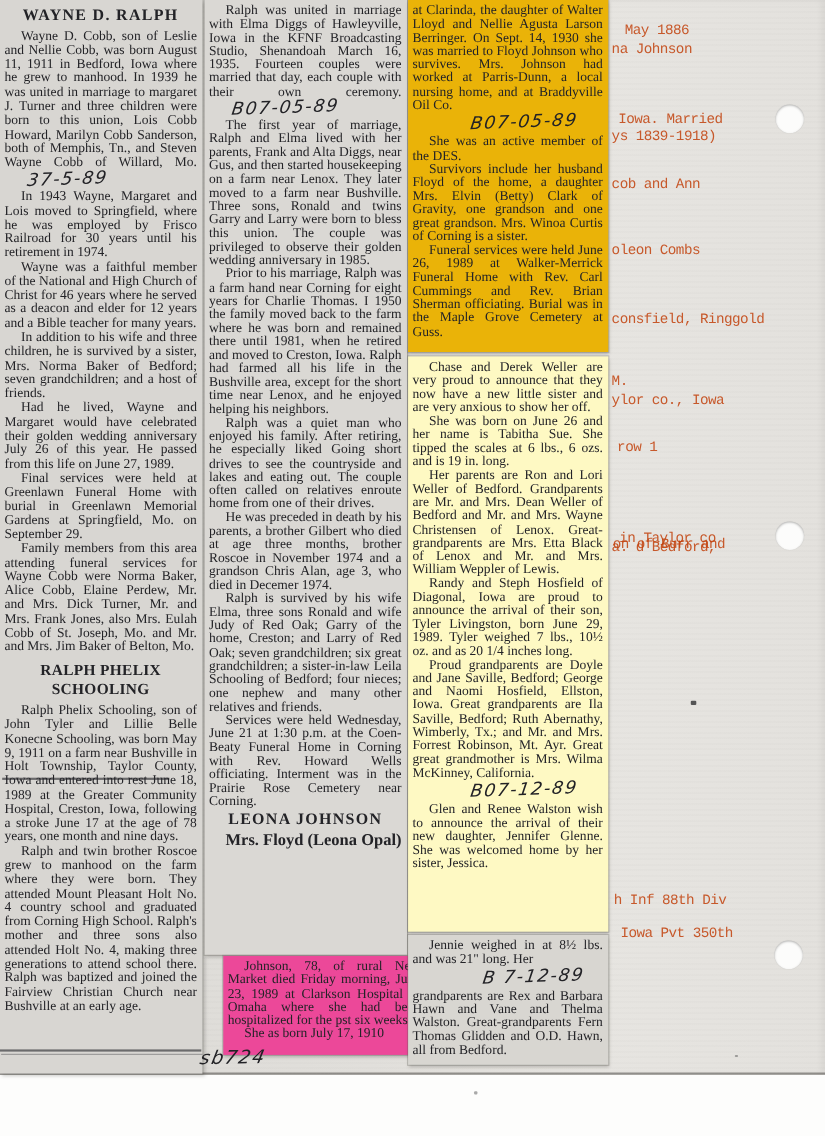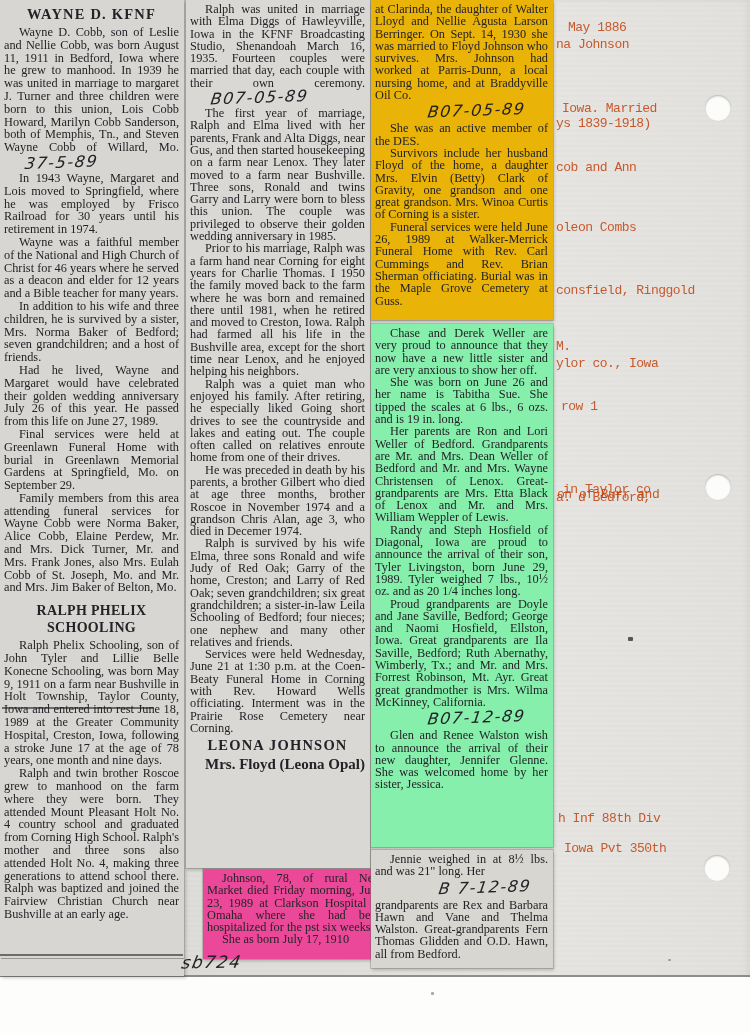--- a/index.html
+++ b/index.html
@@ -32,21 +32,21 @@
     padding:3px 5px 2px 4px;
     box-shadow:0 0 0 1px rgba(95,92,87,.28), 1px 2px 3px rgba(60,58,54,.28);
     overflow:hidden;
   }
   .clip p{margin:0;text-indent:15px;}
   .clip p.noindent{text-indent:0;}
   .c1{left:0;top:0;width:184px;height:976px;background:#d8d6d2;line-height:12.8px;box-shadow:0 0 0 1px rgba(95,92,87,.22),2px 2px 3px rgba(60,58,54,.25);}
   .c2a{left:186px;top:0;width:184px;height:868px;background:#dad8d4;}
   .c2b{left:203px;top:869px;width:184px;height:90px;background:#ec4899;}
   .c3a{left:371px;top:0;width:182px;height:320px;background:#eab308;}
-  .c3b{left:371px;top:324px;width:182px;height:523px;background:#86efac;}
+  .c3b{left:371px;top:324px;width:182px;height:523px;background:#fef9c3;}
   .c3c{left:371px;top:850px;width:182px;height:118px;background:#d8d6d1;}
   .title{
     text-align:center;font-weight:bold;font-size:14.5px;letter-spacing:1.2px;
     line-height:17px;margin:3px 0 3px;text-indent:0;
   }
   .title.wide{letter-spacing:.3px;font-size:14px;margin-top:8px;}
   .subtitle{text-align:center;font-weight:bold;font-size:15px;line-height:14px;margin:0 0 3px;text-indent:0;}
   
   .hand{
     font-family:"DejaVu Sans", sans-serif;font-style:italic;
@@ -104,21 +104,21 @@
   <div class="mnote m8">M.</div>
   <div class="mnote m9">ylor co., Iowa</div>
   <div class="mnote m10">row 1</div>
   <div class="mnote m11">in Taylor co</div>
   <div class="mnote m12">on of Burr and</div>
   <div class="mnote m13">a. d Bedford,</div>
   <div class="mnote m14">h Inf 88th Div</div>
   <div class="mnote m15">Iowa Pvt 350th</div>
 
   <div class="clip c1">
-    <h3 class="title">WAYNE D. KFNF</h3>
+    <h3 class="title">WAYNE D. RALPH</h3>
     <p><span>Wayne D. Cobb, son of Leslie and Nellie Cobb, was born August 11, 1911 in Bedford, Iowa where he grew to manhood. In 1939 he was united in marriage to margaret J. Turner and three children were born to this union, Lois Cobb Howard, Marilyn Cobb Sanderson, both of Memphis, Tn., and Steven Wayne Cobb of Willard, Mo.</span><span class="hand inline">37-5-89</span></p>
     <p>In 1943 Wayne, Margaret and Lois moved to Springfield, where he was employed by Frisco Railroad for 30 years until his retirement in 1974.</p>
     <p>Wayne was a faithful member of the National and High Church of Christ for 46 years where he served as a deacon and elder for 12 years and a Bible teacher for many years.</p>
     <p>In addition to his wife and three children, he is survived by a sister, Mrs. Norma Baker of Bedford; seven grandchildren; and a host of friends.</p>
     <p>Had he lived, Wayne and Margaret would have celebrated their golden wedding anniversary July 26 of this year. He passed from this life on June 27, 1989.</p>
     <p>Final services were held at Greenlawn Funeral Home with burial in Greenlawn Memorial Gardens at Springfield, Mo. on September 29.</p>
     <p>Family members from this area attending funeral services for Wayne Cobb were Norma Baker, Alice Cobb, Elaine Perdew, Mr. and Mrs. Dick Turner, Mr. and Mrs. Frank Jones, also Mrs. Eulah Cobb of St. Joseph, Mo. and Mr. and Mrs. Jim Baker of Belton, Mo.</p>
     <h3 class="title wide">RALPH PHELIX SCHOOLING</h3>
     <p>Ralph Phelix Schooling, son of John Tyler and Lillie Belle Konecne Schooling, was born May 9, 1911 on a farm near Bushville in Holt Township, Taylor County, Iowa and entered into rest June 18, 1989 at the Greater Community Hospital, Creston, Iowa, following a stroke June 17 at the age of 78 years, one month and nine days.</p>
     <p>Ralph and twin brother Roscoe grew to manhood on the farm where they were born. They attended Mount Pleasant Holt No. 4 country school and graduated from Corning High School. Ralph's mother and three sons also attended Holt No. 4, making three generations to attend school there. Ralph was baptized and joined the Fairview Christian Church near Bushville at an early age.</p>

